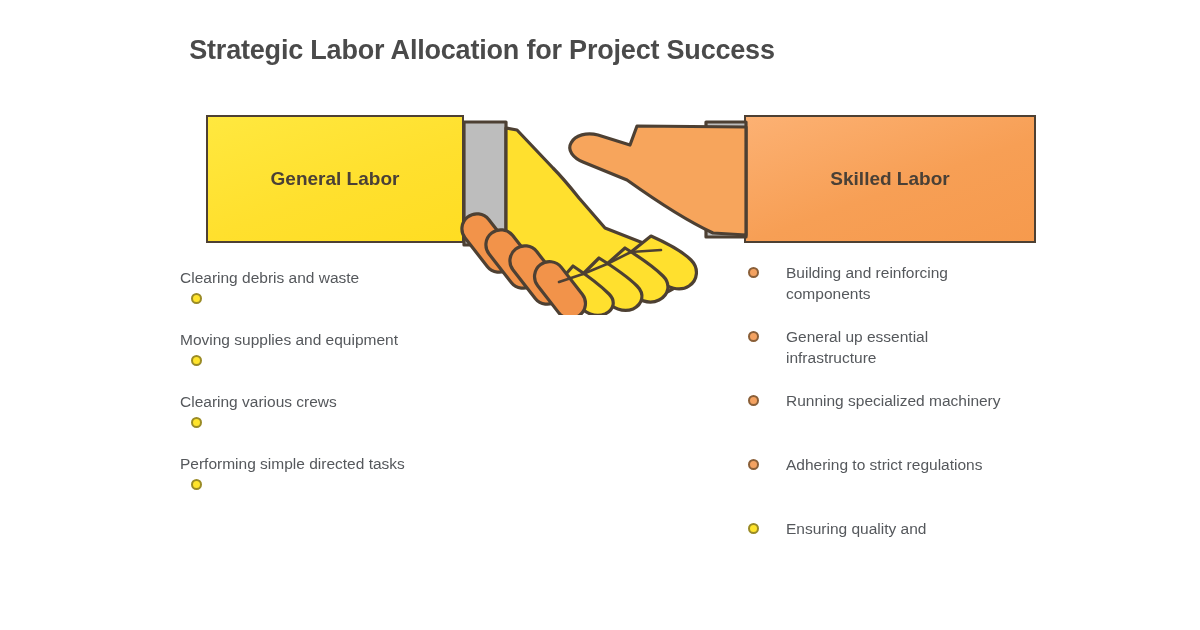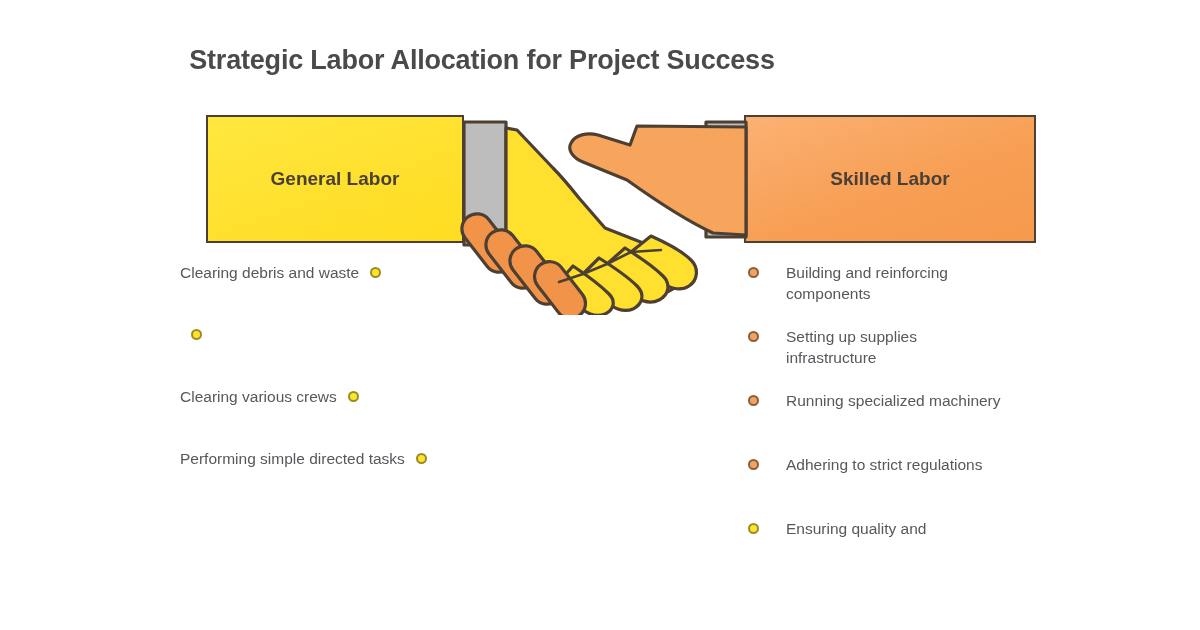--- a/index.html
+++ b/index.html
@@ -13,21 +13,21 @@
     height: 630px;
     background: #ffffff;
     overflow: hidden;
     font-family: "Liberation Sans", sans-serif;
   }
 
   
   #page-title {
     position: absolute;
     left: 0;
-    top: 45px;
+    top: 35px;
     width: 964px;
     text-align: center;
     font-size: 27px;
     font-weight: bold;
     color: #4a4a4a;
     letter-spacing: -0.2px;
   }
 
   
   .banner {
@@ -78,21 +78,22 @@
     left: 748px;
     width: 262px;
   }
 
   .item {
     display: flex;
     align-items: flex-start;
     margin-bottom: 20px;
   }
   #list-left .item {
-    justify-content: flex-start;
+    flex-direction: column;
+    justify-content: flex-end;
     min-height: 42px;
   }
   #list-right .item {
     flex-direction: row;
     min-height: 44px;
   }
 
   .item-text {
     font-size: 15.5px;
     line-height: 21px;
@@ -202,20 +203,21 @@
   </svg>
 
   <div class="list" id="list-left">
 
     <div class="item">
       <span class="item-text">Clearing debris and waste</span>
       <span class="bullet bullet-yellow"></span>
     </div>
 
     <div class="item">
+      <span class="item-text">Moving supplies and equipment</span>
       <span class="bullet bullet-yellow"></span>
     </div>
 
     <div class="item">
       <span class="item-text">Clearing various crews</span>
       <span class="bullet bullet-yellow"></span>
     </div>
 
     <div class="item">
       <span class="item-text">Performing simple directed tasks</span>
@@ -226,21 +228,21 @@
 
   <div class="list" id="list-right">
 
     <div class="item">
       <span class="bullet bullet-orange"></span>
       <span class="item-text">Building and reinforcing components</span>
     </div>
 
     <div class="item">
       <span class="bullet bullet-orange"></span>
-      <span class="item-text">Setting up supplies infrastructure</span>
+      <span class="item-text">General up essential infrastructure</span>
     </div>
 
     <div class="item">
       <span class="bullet bullet-orange"></span>
       <span class="item-text">Running specialized machinery</span>
     </div>
 
     <div class="item">
       <span class="bullet bullet-orange"></span>
       <span class="item-text">Adhering to strict regulations</span>

